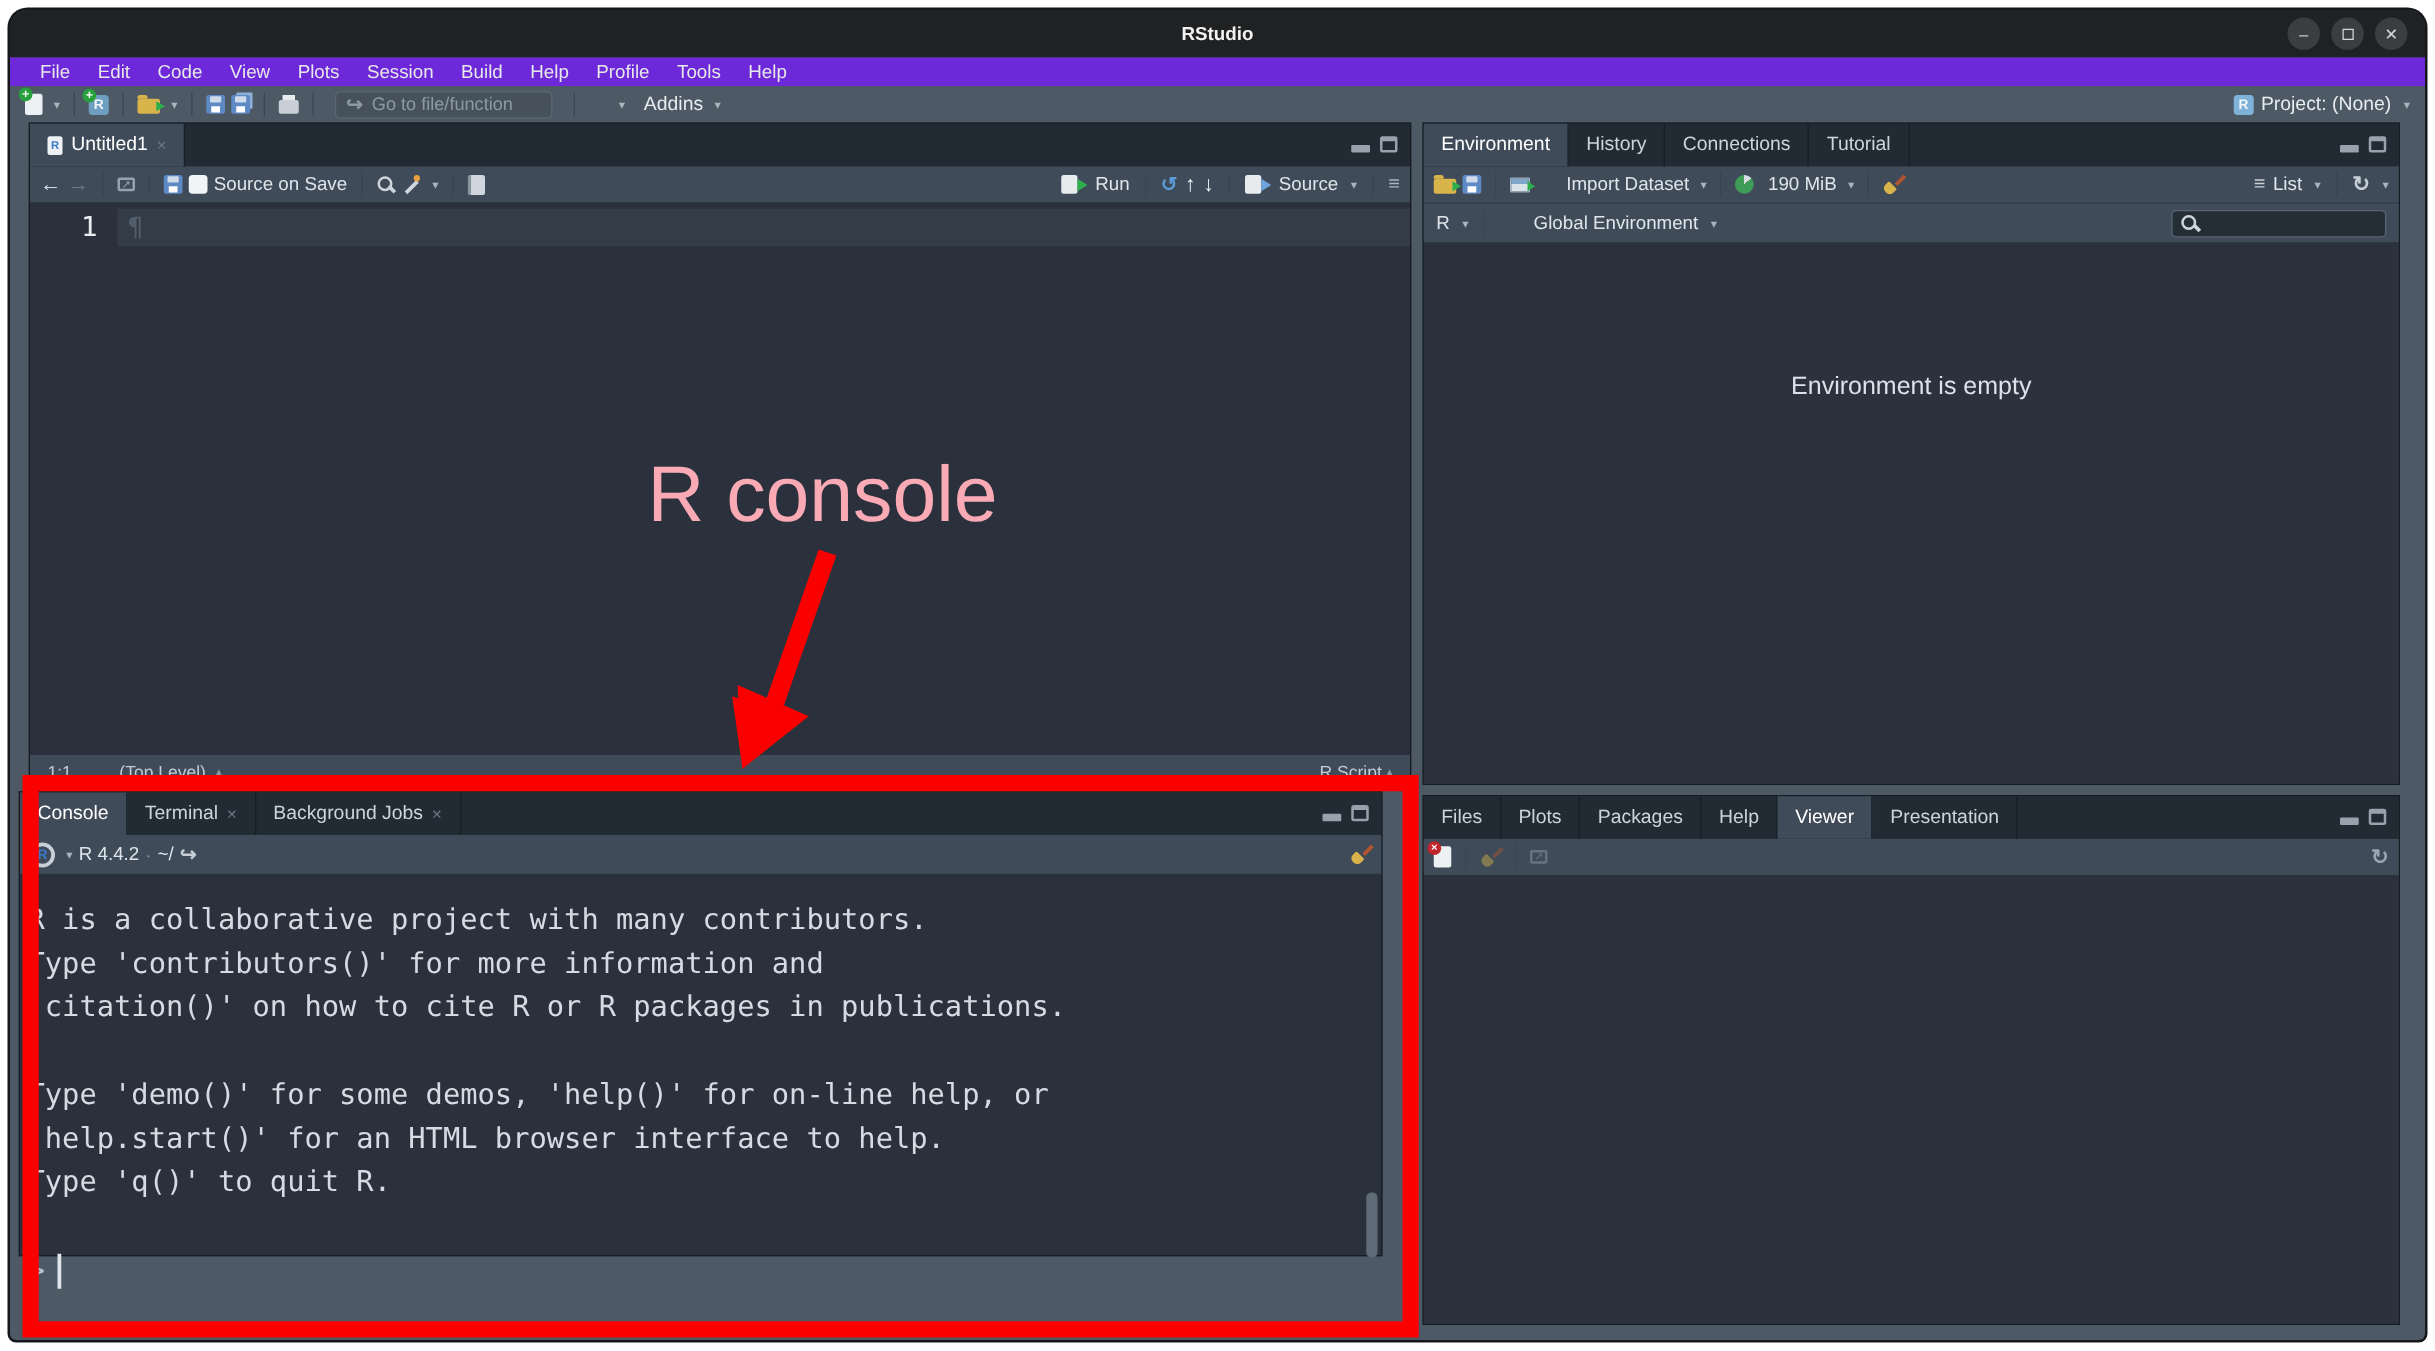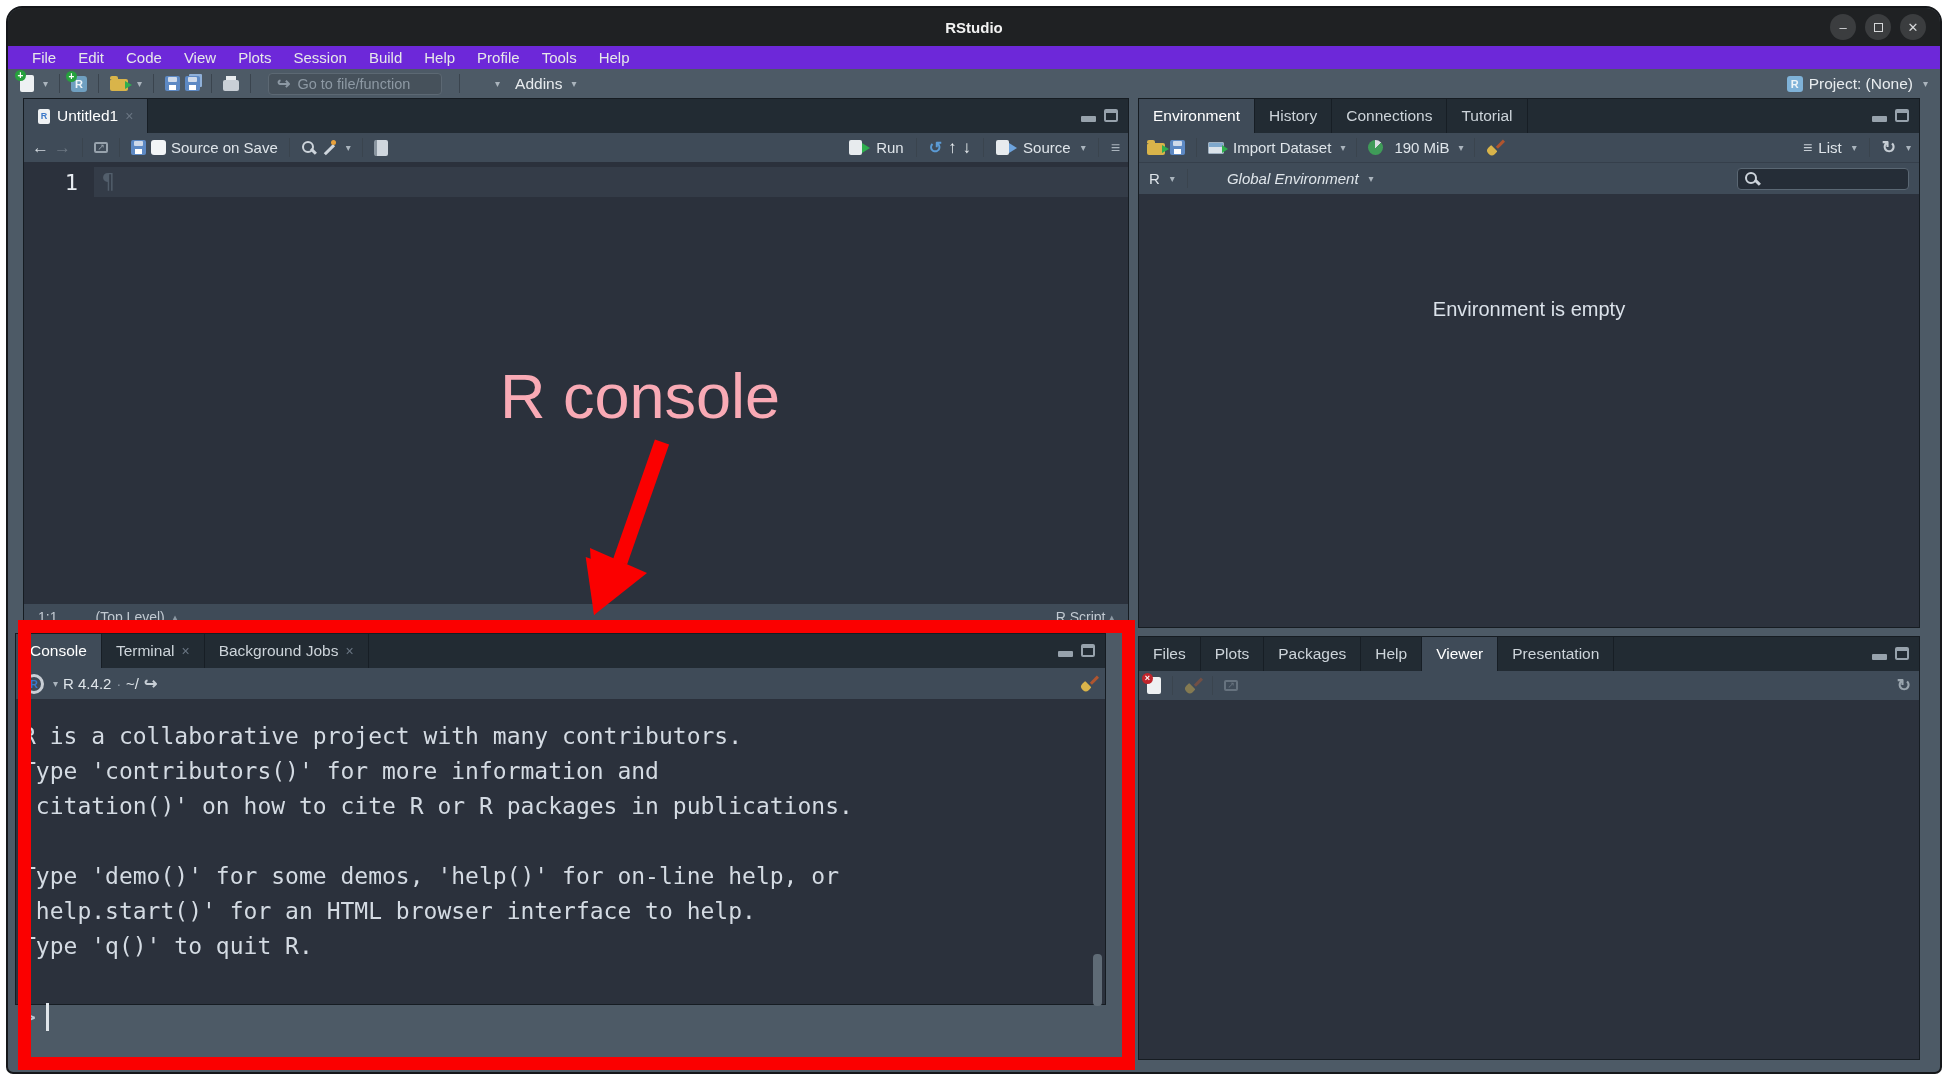--- a/index.html
+++ b/index.html
@@ -150,21 +150,21 @@
   .env-search { margin-left:auto; width:172px; height:22px; background:#252d37; border:1px solid #5a6773;
                 border-radius:4px; display:flex; align-items:center; padding:0 6px; gap:5px; }
   .env-search input { flex:1; background:transparent; border:none; outline:none; color:#cfd6dd; font-size:14px; width:60px; }
   .env-body { flex:1; background:#2c323d; text-align:center; padding-top:104px; }
   .env-empty { color:#dbe2ea; font-size:20px; }
   .files-body { flex:1; background:#2c323d; }
 
   
   #annotation-box { position:absolute; left:10px; top:612px; width:1117px; height:450px;
                     border:13px solid #fb0000; z-index:30; pointer-events:none; }
-  #annotation-label { position:absolute; left:392px; top:352px; width:480px; text-align:center;
+  #annotation-label { position:absolute; left:410px; top:352px; width:480px; text-align:center;
                       font-size:63px; color:#f9aab5; z-index:31; pointer-events:none; }
   #annotation-arrow { position:absolute; left:540px; top:428px; z-index:31; pointer-events:none; }
 </style>
 </head>
 <body>
 
 <div class="window">
 
   <div class="titlebar">
     <span class="title">RStudio</span>
@@ -312,21 +312,21 @@
         <span class="pc-max"></span>
       </div>
     </div>
     <div class="ptoolbar">
       <span class="ic ic-folder">
           <span class="garrow"></span>
         </span>
       <span class="ic ic-save"></span>
       <span class="sep"></span>
       <span class="ic ic-table"></span>
-      <span class="pt-label" style="margin-left:4px;">Import Dataset</span>
+      <span class="pt-label" style="margin-left:24px;">Import Dataset</span>
       <span class="caret">▾</span>
       <span class="sep"></span>
       <span class="ic ic-pie"></span>
       <span class="pt-label" style="margin-left:6px;">190 MiB</span>
       <span class="caret">▾</span>
       <span class="sep"></span>
       <span class="ic ic-broom"></span>
       <div class="pt-right">
         <span class="glyph" style="font-size:16px;">≡</span>
         <span class="pt-label">List</span>
@@ -339,21 +339,21 @@
     <div class="etoolbar2">
       <span class="pt-label">R</span>
       <span class="caret">▾</span>
       <span class="sep"></span>
       <span class="ic ic-grid4 colored">
           <span></span>
           <span></span>
           <span></span>
           <span></span>
         </span>
-      <span class="pt-label" style="margin-left:6px;font-style:italic;">Global Environment</span>
+      <span class="pt-label" style="margin-left:6px;">Global Environment</span>
       <span class="caret">▾</span>
       <div class="env-search">
         <span class="ic ic-mag"></span>
         <input style="">
       </div>
     </div>
     <div class="env-body">
       <span class="env-empty">Environment is empty</span>
     </div>
   </div>

